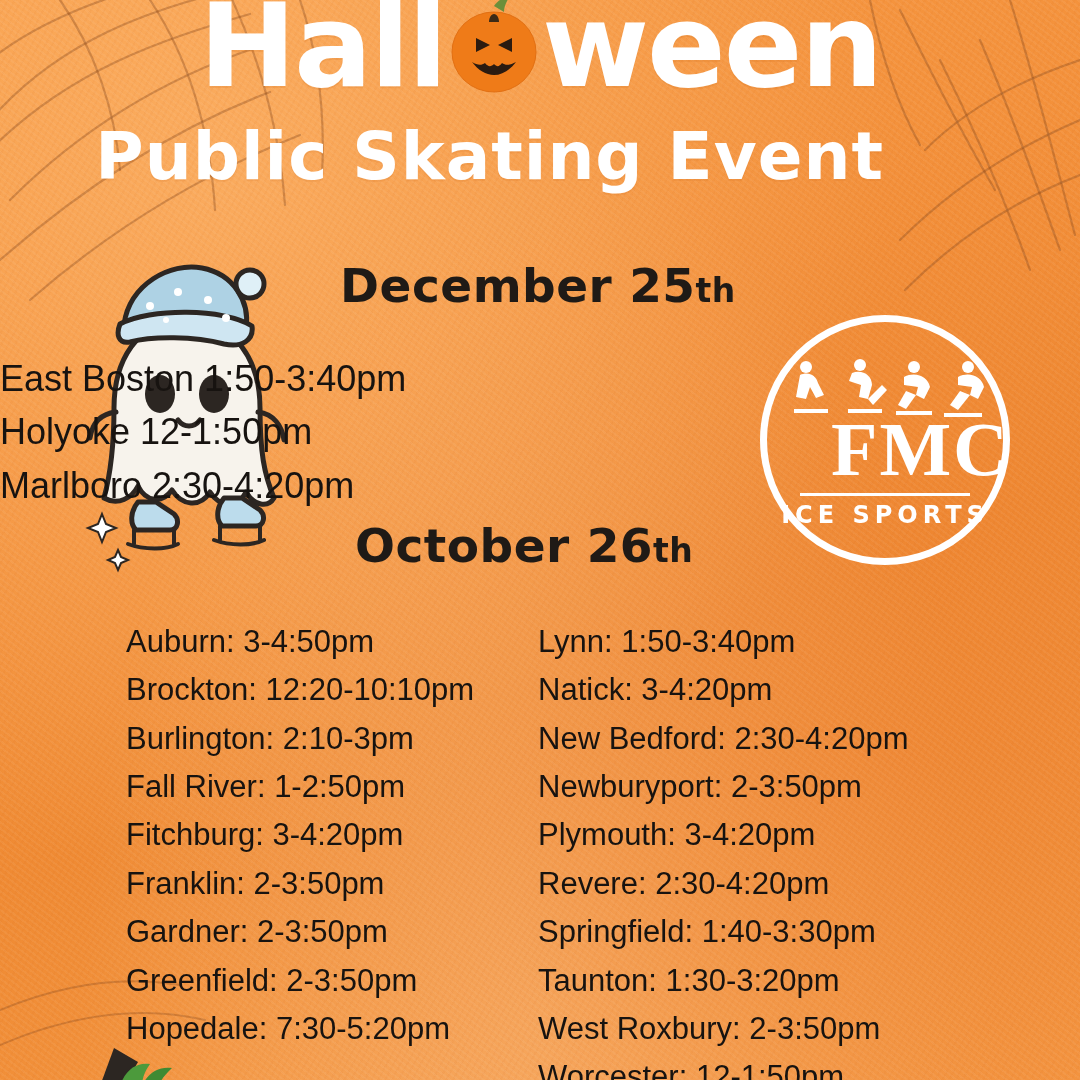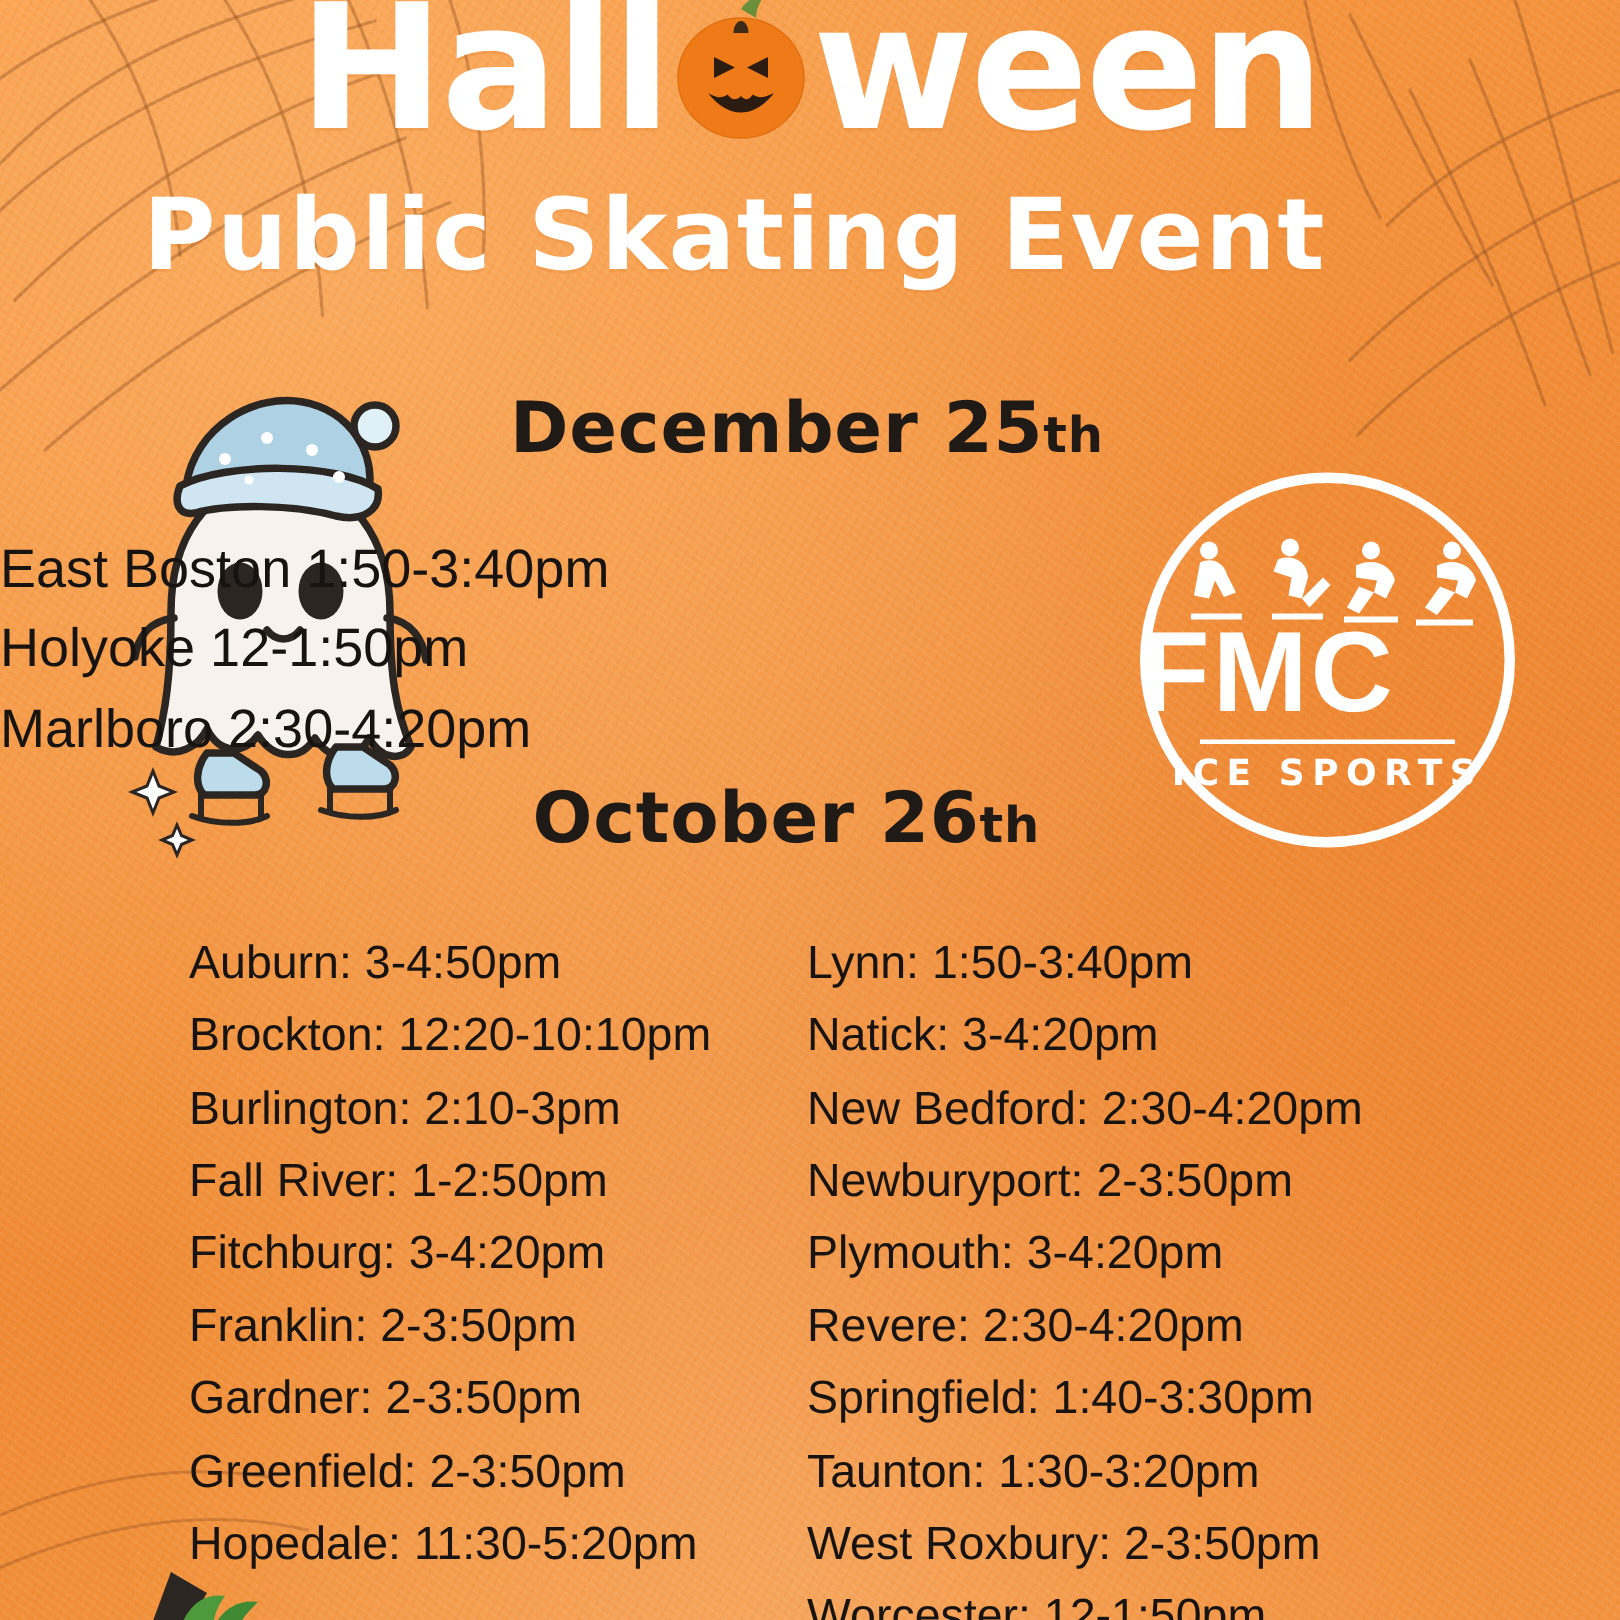--- a/index.html
+++ b/index.html
@@ -139,22 +139,22 @@
     position: absolute;
     inset: 0;
     border-radius: 50%;
     border: 7px solid #ffffff;
   }
   .fmc-letters {
     position: absolute;
     top: 96px;
     left: 0;
     width: 250px;
-    text-align: left;
-    font-family: Liberation Sans, sans-serif;
+    text-align: right;
+    font-family: Liberation Serif, serif;
     font-weight: bold;
     font-size: 76px;
     color: #ffffff;
     letter-spacing: 2px;
     line-height: 1;
   }
   .fmc-sub {
     position: absolute;
     top: 186px;
     left: 0;
@@ -320,21 +320,21 @@
 
   <div class="col col-left">
     <div class="row">Auburn: 3-4:50pm</div>
     <div class="row">Brockton: 12:20-10:10pm</div>
     <div class="row">Burlington: 2:10-3pm</div>
     <div class="row">Fall River: 1-2:50pm</div>
     <div class="row">Fitchburg: 3-4:20pm</div>
     <div class="row">Franklin: 2-3:50pm</div>
     <div class="row">Gardner: 2-3:50pm</div>
     <div class="row">Greenfield: 2-3:50pm</div>
-    <div class="row">Hopedale: 11:30-5:20pm</div>
+    <div class="row">Hopedale: 7:30-5:20pm</div>
   </div>
 
   <div class="col col-right">
     <div class="row">Lynn: 1:50-3:40pm</div>
     <div class="row">Natick: 3-4:20pm</div>
     <div class="row">New Bedford: 2:30-4:20pm</div>
     <div class="row">Newburyport: 2-3:50pm</div>
     <div class="row">Plymouth: 3-4:20pm</div>
     <div class="row">Revere: 2:30-4:20pm</div>
     <div class="row">Springfield: 1:40-3:30pm</div>

